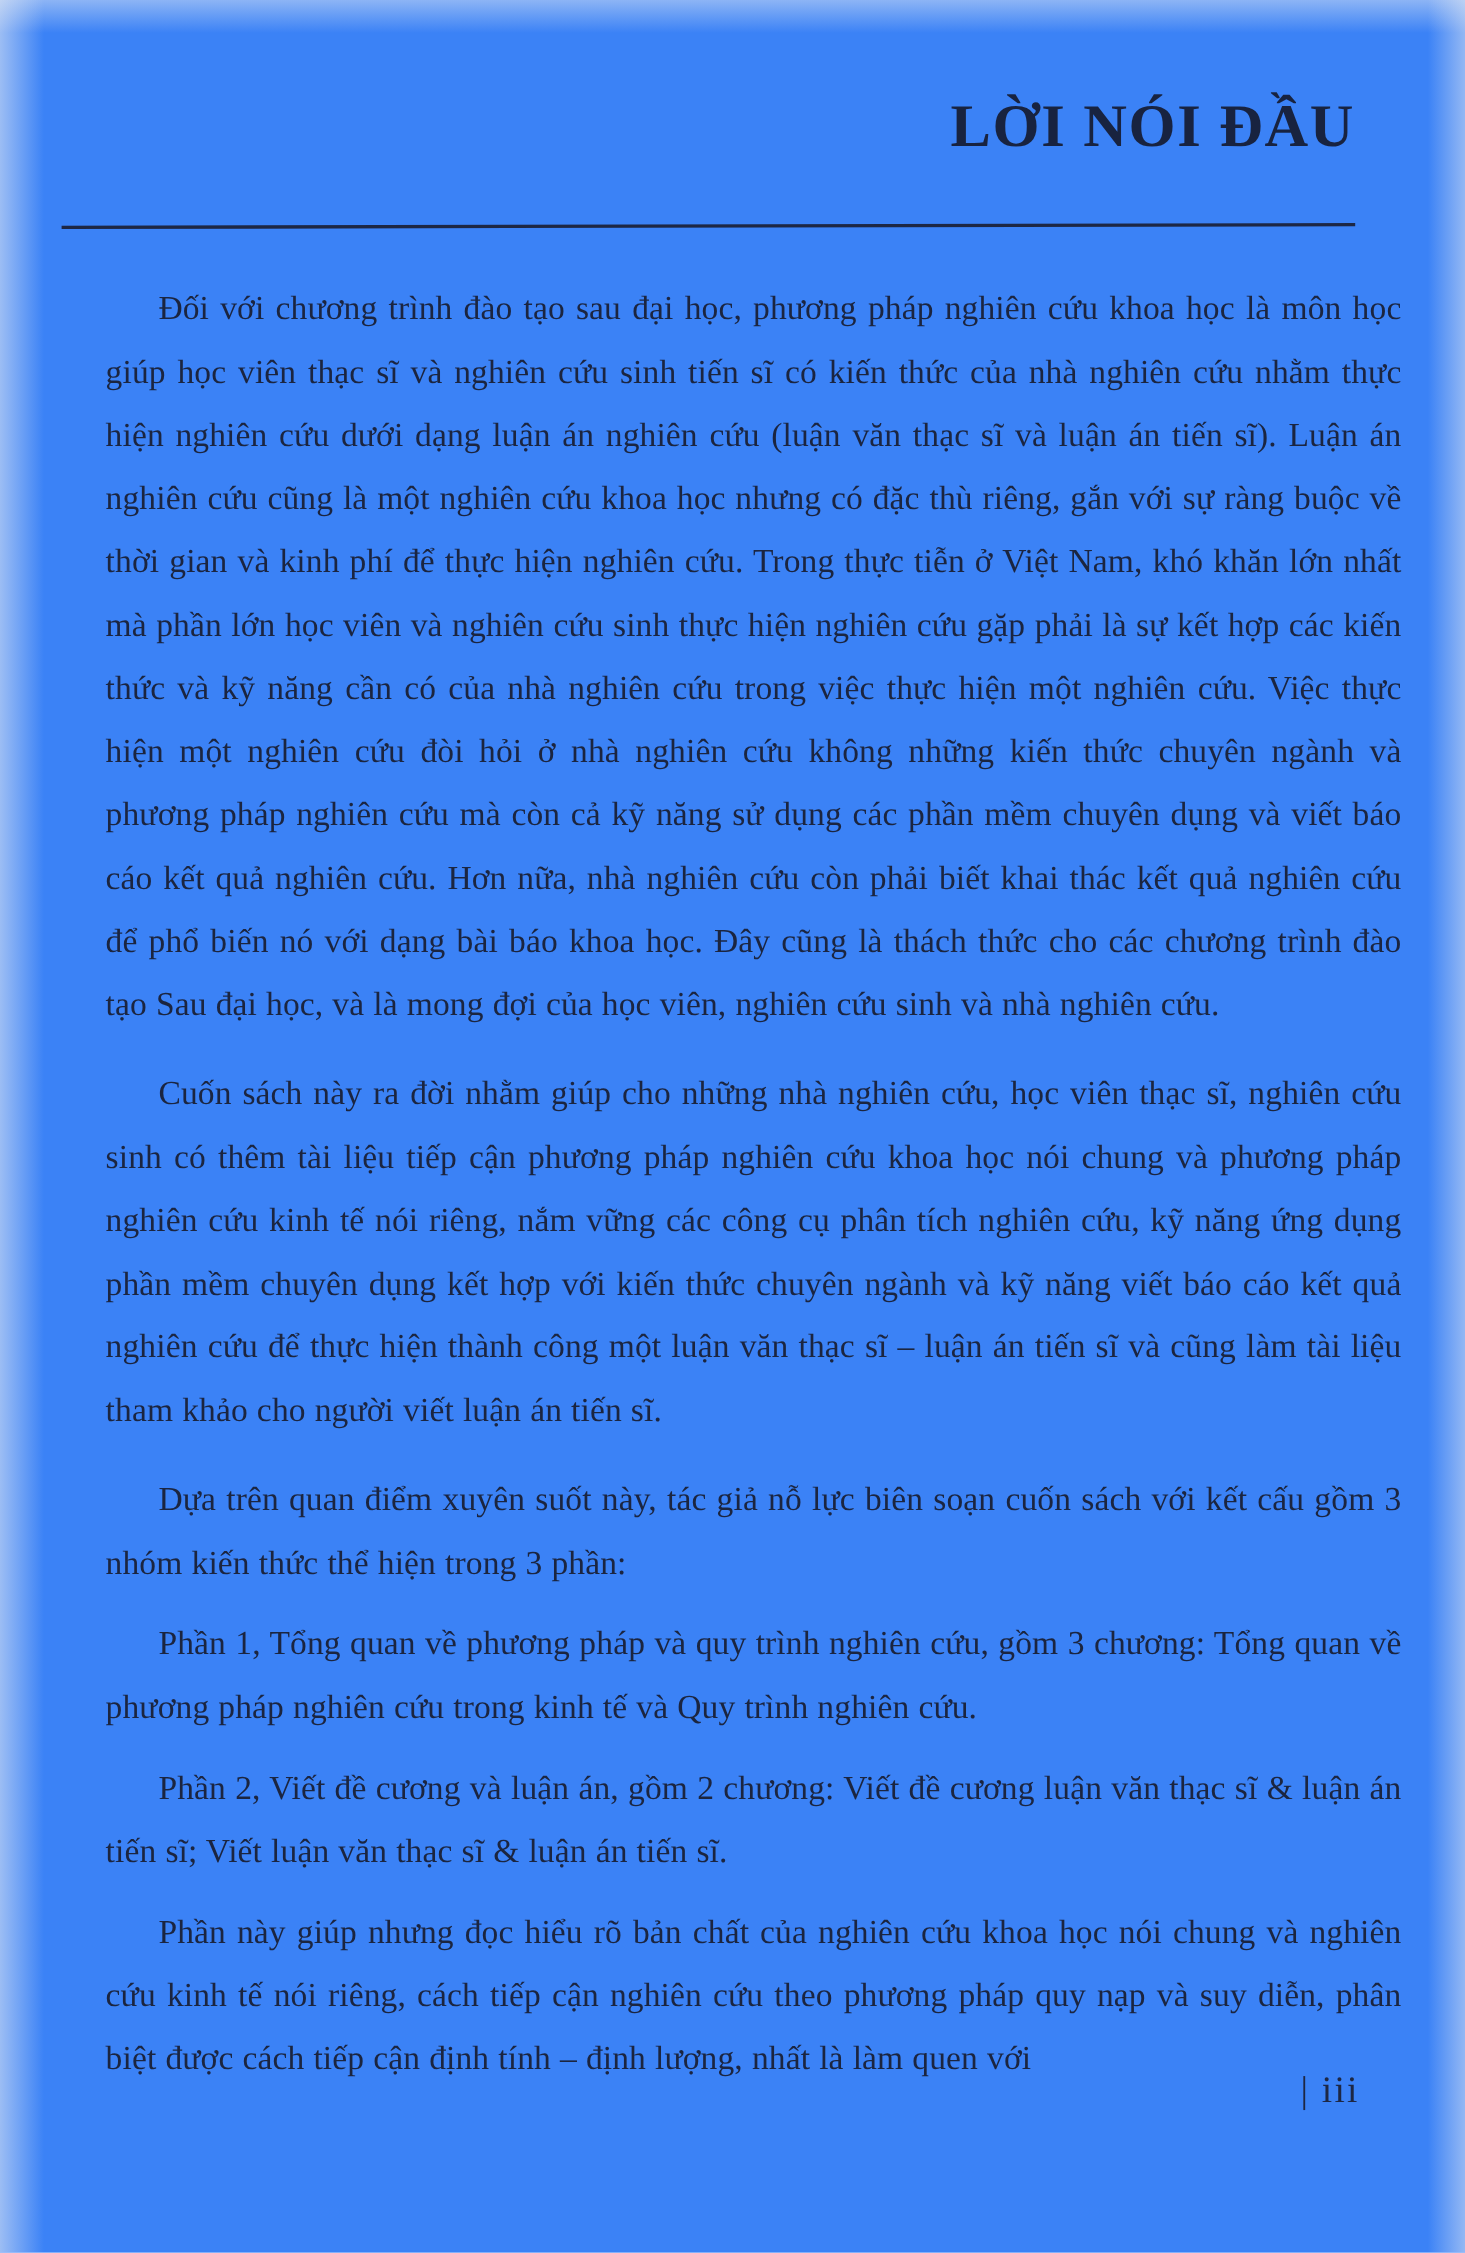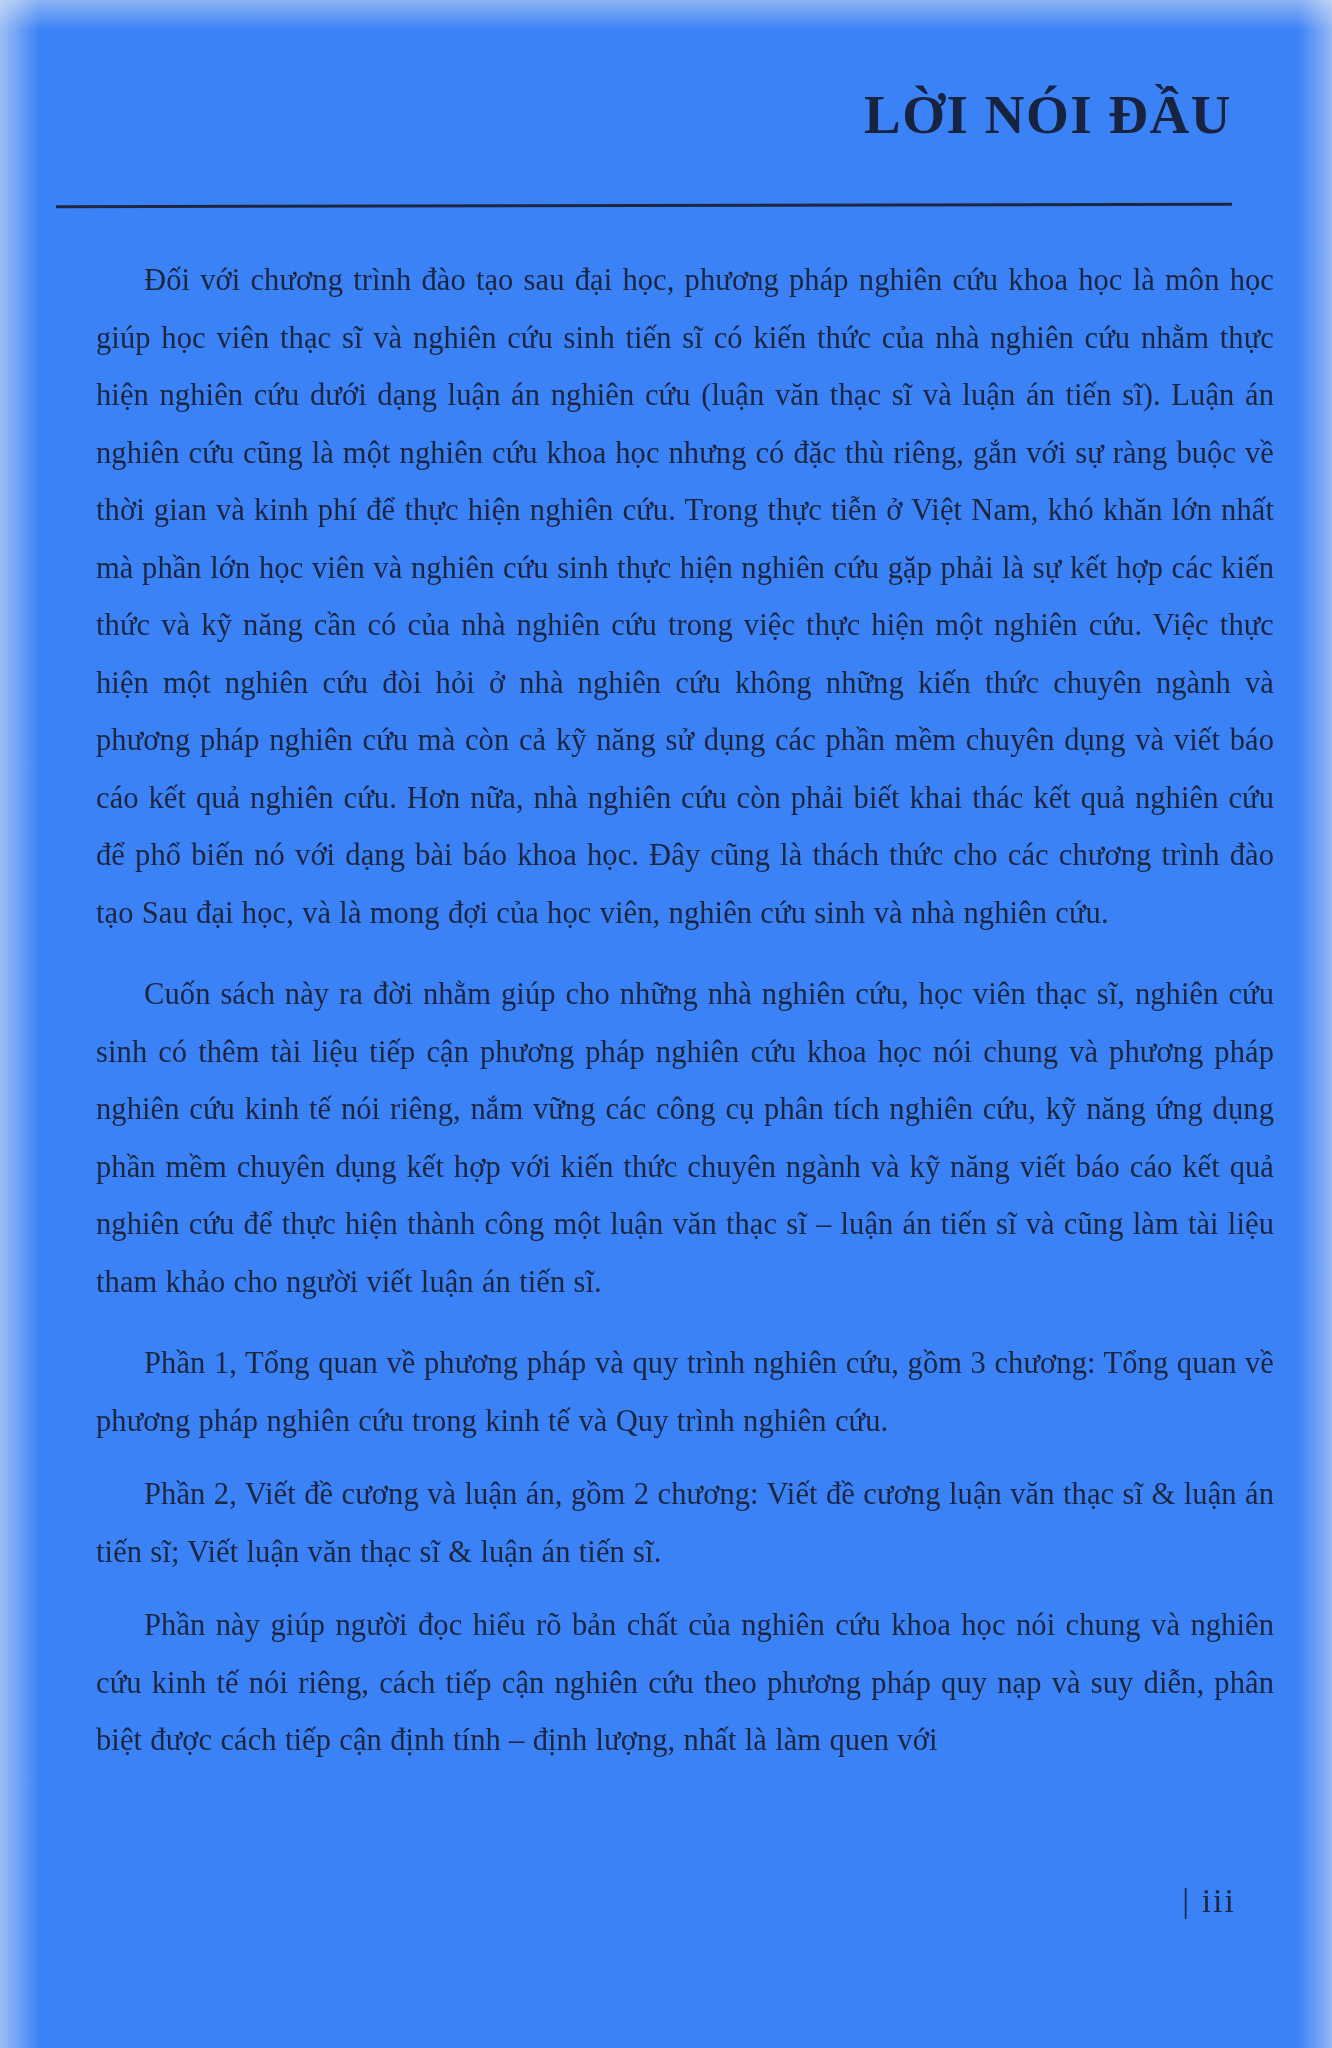--- a/index.html
+++ b/index.html
@@ -101,20 +101,21 @@
 
   <div class="title-block">
     <h1 class="page-title">LỜI NÓI ĐẦU</h1>
   </div>
 
   <div class="title-rule"></div>
 
   <div class="body-area">
     <p class="para">Đối với chương trình đào tạo sau đại học, phương pháp nghiên cứu khoa học là môn học giúp học viên thạc sĩ và nghiên cứu sinh tiến sĩ có kiến thức của nhà nghiên cứu nhằm thực hiện nghiên cứu dưới dạng luận án nghiên cứu (luận văn thạc sĩ và luận án tiến sĩ). Luận án nghiên cứu cũng là một nghiên cứu khoa học nhưng có đặc thù riêng, gắn với sự ràng buộc về thời gian và kinh phí để thực hiện nghiên cứu. Trong thực tiễn ở Việt Nam, khó khăn lớn nhất mà phần lớn học viên và nghiên cứu sinh thực hiện nghiên cứu gặp phải là sự kết hợp các kiến thức và kỹ năng cần có của nhà nghiên cứu trong việc thực hiện một nghiên cứu. Việc thực hiện một nghiên cứu đòi hỏi ở nhà nghiên cứu không những kiến thức chuyên ngành và phương pháp nghiên cứu mà còn cả kỹ năng sử dụng các phần mềm chuyên dụng và viết báo cáo kết quả nghiên cứu. Hơn nữa, nhà nghiên cứu còn phải biết khai thác kết quả nghiên cứu để phổ biến nó với dạng bài báo khoa học. Đây cũng là thách thức cho các chương trình đào tạo Sau đại học, và là mong đợi của học viên, nghiên cứu sinh và nhà nghiên cứu.</p>
     <p class="para">Cuốn sách này ra đời nhằm giúp cho những nhà nghiên cứu, học viên thạc sĩ, nghiên cứu sinh có thêm tài liệu tiếp cận phương pháp nghiên cứu khoa học nói chung và phương pháp nghiên cứu kinh tế nói riêng, nắm vững các công cụ phân tích nghiên cứu, kỹ năng ứng dụng phần mềm chuyên dụng kết hợp với kiến thức chuyên ngành và kỹ năng viết báo cáo kết quả nghiên cứu để thực hiện thành công một luận văn thạc sĩ – luận án tiến sĩ và cũng làm tài liệu tham khảo cho người viết luận án tiến sĩ.</p>
+    <p class="para tight">Dựa trên quan điểm xuyên suốt này, tác giả nỗ lực biên soạn cuốn sách với kết cấu gồm 3 nhóm kiến thức thể hiện trong 3 phần:</p>
     <p class="para tight">Phần 1, Tổng quan về phương pháp và quy trình nghiên cứu, gồm 3 chương: Tổng quan về phương pháp nghiên cứu trong kinh tế và Quy trình nghiên cứu.</p>
     <p class="para tight">Phần 2, Viết đề cương và luận án, gồm 2 chương: Viết đề cương luận văn thạc sĩ &amp; luận án tiến sĩ; Viết luận văn thạc sĩ &amp; luận án tiến sĩ.</p>
-    <p class="para">Phần này giúp người đọc hiểu rõ bản chất của nghiên cứu khoa học nói chung và nghiên cứu kinh tế nói riêng, cách tiếp cận nghiên cứu theo phương pháp quy nạp và suy diễn, phân biệt được cách tiếp cận định tính – định lượng, nhất là làm quen với</p>
+    <p class="para">Phần này giúp nhưng đọc hiểu rõ bản chất của nghiên cứu khoa học nói chung và nghiên cứu kinh tế nói riêng, cách tiếp cận nghiên cứu theo phương pháp quy nạp và suy diễn, phân biệt được cách tiếp cận định tính – định lượng, nhất là làm quen với</p>
   </div>
 
   <div class="folio">| iii</div>
 
 </div>
 
 </body></html>

